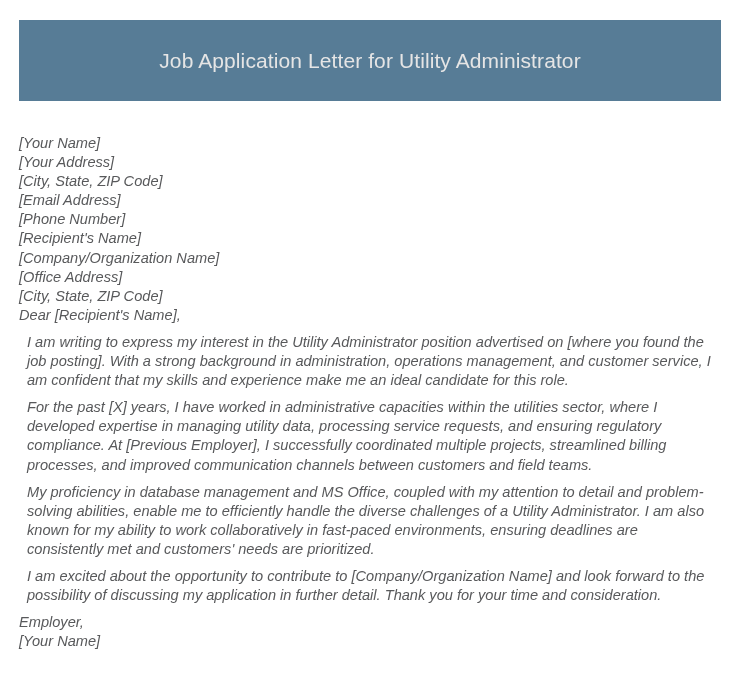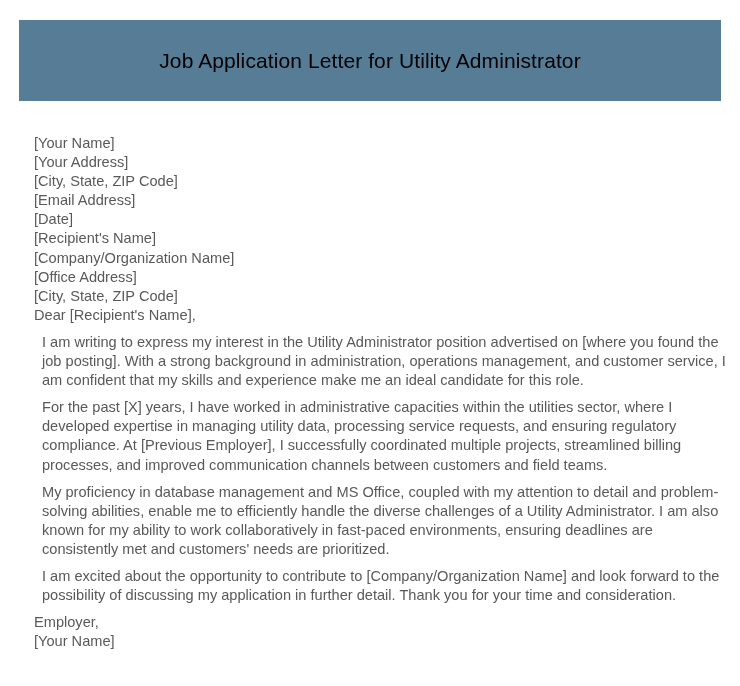--- a/index.html
+++ b/index.html
@@ -26,39 +26,40 @@
     top: 20px;
     width: 702px;
     height: 81px;
     background: #577C96;
     display: flex;
     align-items: center;
     justify-content: center;
     box-sizing: border-box;
   }
   .doc-title {
-    color: #000000;
+    color: #e5e5e5;
     font-size: 21px;
     font-weight: normal;
     line-height: 1.2;
     letter-spacing: 0.1px;
     text-align: center;
     margin: 16px;
     font-family: "Liberation Sans", sans-serif;
   }
   .letter-body {
     position: absolute;
-    left: 34px;
+    left: 19px;
     top: 134px;
     width: 704px;
     color: #58595b;
     font-size: 14.6px;
     line-height: 19.1px;
     font-family: "Liberation Sans", sans-serif;
     text-align: left;
+    font-style: italic;
   }
   .letter-line {
     display: block;
     margin: 0;
     padding: 0;
     white-space: pre-wrap;
     word-wrap: break-word;
   }
   .letter-para {
     display: block;
@@ -75,21 +76,21 @@
     <h1 class="doc-title">Job Application Letter for Utility Administrator</h1>
   </div>
 
   <div class="letter-body">
 
     <div>
       <span class="letter-line">[Your Name]</span>
       <span class="letter-line">[Your Address]</span>
       <span class="letter-line">[City, State, ZIP Code]</span>
       <span class="letter-line">[Email Address]</span>
-      <span class="letter-line">[Date]</span>
+      <span class="letter-line">[Phone Number]</span>
     </div>
 
     <div>
       <span class="letter-line">[Recipient's Name]</span>
       <span class="letter-line">[Company/Organization Name]</span>
       <span class="letter-line">[Office Address]</span>
       <span class="letter-line">[City, State, ZIP Code]</span>
     </div>
 
     <span class="letter-line">Dear [Recipient's Name],</span>

